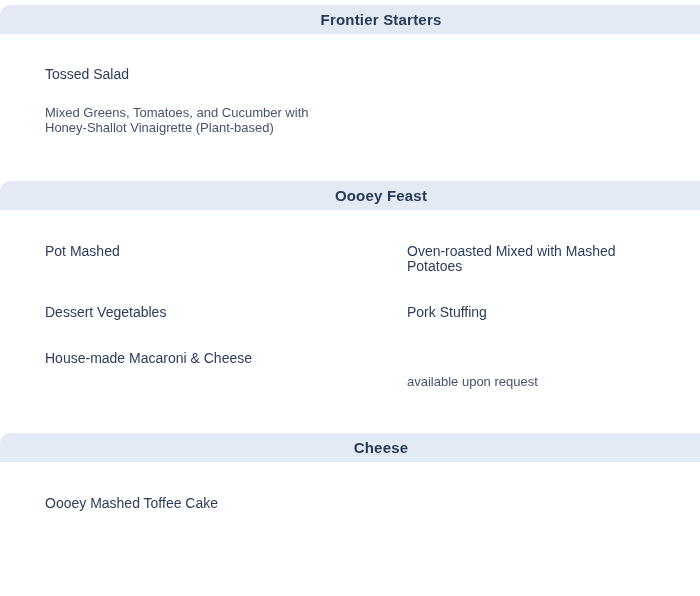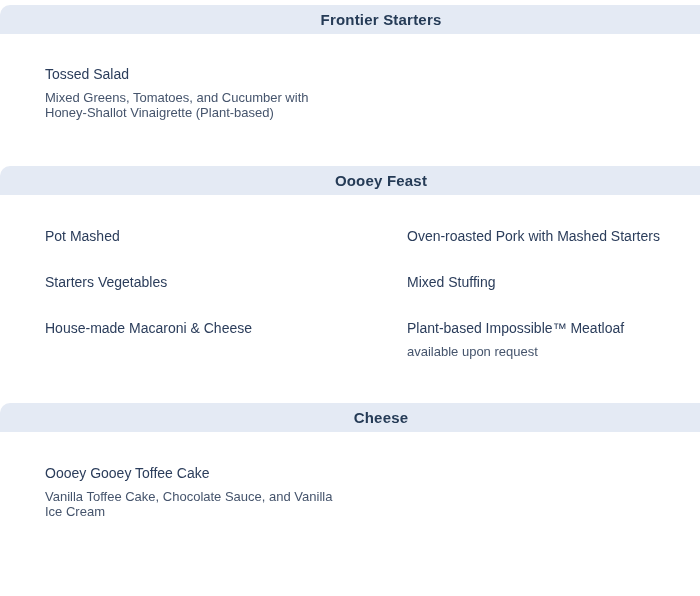--- a/index.html
+++ b/index.html
@@ -59,21 +59,21 @@
     font-weight: 400;
     color: var(--title-color);
     line-height: 15px;
     max-width: 266px;
   }
   .item-desc {
     font-size: 13px;
     font-weight: 400;
     color: var(--desc-color);
     line-height: 15px;
-    margin-top: 8px;
+    margin-top: 23px;
     white-space: pre-line;
     max-width: 300px;
   }
 </style>
 </head>
 <body>
 
 <div class="viewport">
   <div class="menu">
 
@@ -93,46 +93,43 @@
     <section>
       <div class="section-band">
         <span class="section-title">Oooey Feast</span>
       </div>
       <div class="section-content content-feast">
         <div class="items-grid">
           <div class="menu-item">
             <div class="item-name">Pot Mashed</div>
           </div>
           <div class="menu-item">
-            <div class="item-name">Oven-roasted Pork with Mashed Starters</div>
+            <div class="item-name">Oven-roasted Mixed with Mashed Potatoes</div>
           </div>
           <div class="menu-item">
-            <div class="item-name">Starters Vegetables</div>
+            <div class="item-name">Dessert Vegetables</div>
           </div>
           <div class="menu-item">
-            <div class="item-name">Mixed Stuffing</div>
+            <div class="item-name">Pork Stuffing</div>
           </div>
           <div class="menu-item">
             <div class="item-name">House-made Macaroni &amp; Cheese</div>
           </div>
           <div class="menu-item">
-            <div class="item-name">Plant-based Impossible™ Meatloaf</div>
             <div class="item-desc">available upon request</div>
           </div>
         </div>
       </div>
     </section>
 
     <section>
       <div class="section-band">
         <span class="section-title">Cheese</span>
       </div>
       <div class="section-content content-dessert">
         <div class="menu-item">
-          <div class="item-name">Oooey Gooey Toffee Cake</div>
-          <div class="item-desc">Vanilla Toffee Cake, Chocolate Sauce, and Vanilla
-Ice Cream</div>
+          <div class="item-name">Oooey Mashed Toffee Cake</div>
         </div>
       </div>
     </section>
 
   </div>
 </div>
 
 </body></html>

